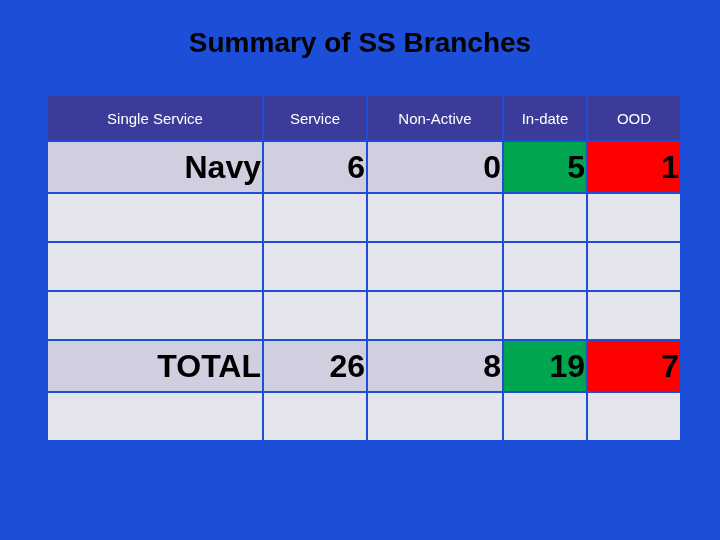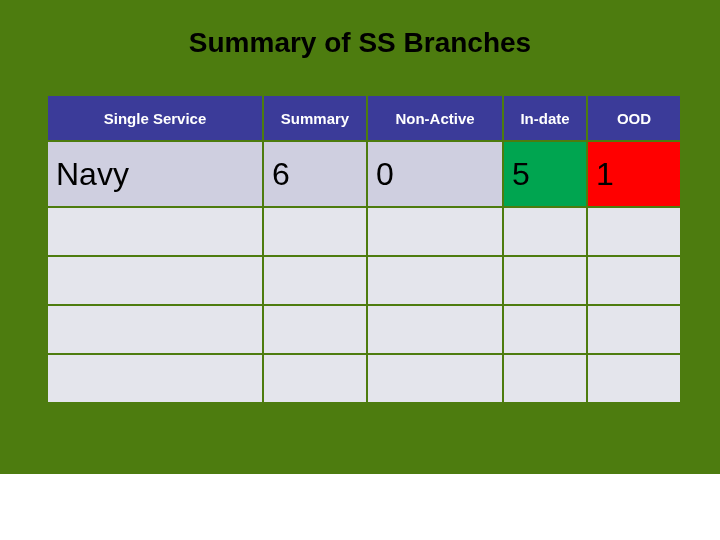--- a/index.html
+++ b/index.html
@@ -9,22 +9,22 @@
   body {
     width: 720px;
     height: 540px;
     background: #ffffff;
     font-family: "Liberation Sans", sans-serif;
     overflow: hidden;
   }
   .slide {
     position: relative;
     width: 720px;
-    height: 474px;
-    background: #4d7c0f;
+    height: 540px;
+    background: #1d4ed8;
     box-sizing: border-box;
   }
   .slide-title {
     position: absolute;
     top: 26px;
     left: 0;
     width: 720px;
     text-align: center;
     font-size: 28px;
     font-weight: bold;
@@ -49,39 +49,39 @@
   table.summary col.c-name   { width: 214px; }
   table.summary col.c-active { width: 102px; }
   table.summary col.c-non    { width: 134px; }
   table.summary col.c-indate { width: 82px;  }
   table.summary col.c-ood    { width: 92px;  }
 
   tr.header-row th {
     background: #3B3B99;
     color: #ffffff;
     font-size: 15px;
-    font-weight: bold;
+    font-weight: normal;
     height: 44px;
     text-align: center;
     vertical-align: middle;
     padding: 0 14px;
     border: 0;
     white-space: nowrap;
   }
   tr.header-row th.h-name { font-size: 15px; }
 
   tr.data-row td {
     background: #CFCFE0;
     color: #000000;
     font-size: 32px;
-    font-weight: normal;
+    font-weight: bold;
     height: 48px;
-    text-align: left;
+    text-align: right;
     vertical-align: middle;
-    padding: 8px;
+    padding: 1px;
     border: 0;
     line-height: 48px;
     white-space: nowrap;
   }
   tr.data-row td.cell-indate { background: #00A550; }
   tr.data-row td.cell-ood    { background: #FF0000; }
 
   tr.spacer-row td {
     background: #E4E5EC;
     height: 47px;
@@ -103,21 +103,21 @@
       <colgroup>
         <col class="c-name">
         <col class="c-active">
         <col class="c-non">
         <col class="c-indate">
         <col class="c-ood">
       </colgroup>
       <thead>
         <tr class="header-row">
           <th class="h-name">Single Service</th>
-          <th class="h-active">Summary</th>
+          <th class="h-active">Service</th>
           <th class="h-non">Non-Active</th>
           <th class="h-indate">In-date</th>
           <th class="h-ood">OOD</th>
         </tr>
       </thead>
       <tbody>
 
         <tr class="data-row">
           <td class="cell-name">Navy</td>
           <td class="cell-active">6</td>
@@ -142,20 +142,27 @@
         </tr>
 
         <tr class="spacer-row">
           <td></td>
           <td></td>
           <td></td>
           <td></td>
           <td></td>
         </tr>
 
+        <tr class="data-row">
+          <td class="cell-name">TOTAL</td>
+          <td class="cell-active">26</td>
+          <td class="cell-non">8</td>
+          <td class="cell-indate">19</td>
+          <td class="cell-ood">7</td>
+        </tr>
         <tr class="spacer-row">
           <td></td>
           <td></td>
           <td></td>
           <td></td>
           <td></td>
         </tr>
 
       </tbody>
     </table>

